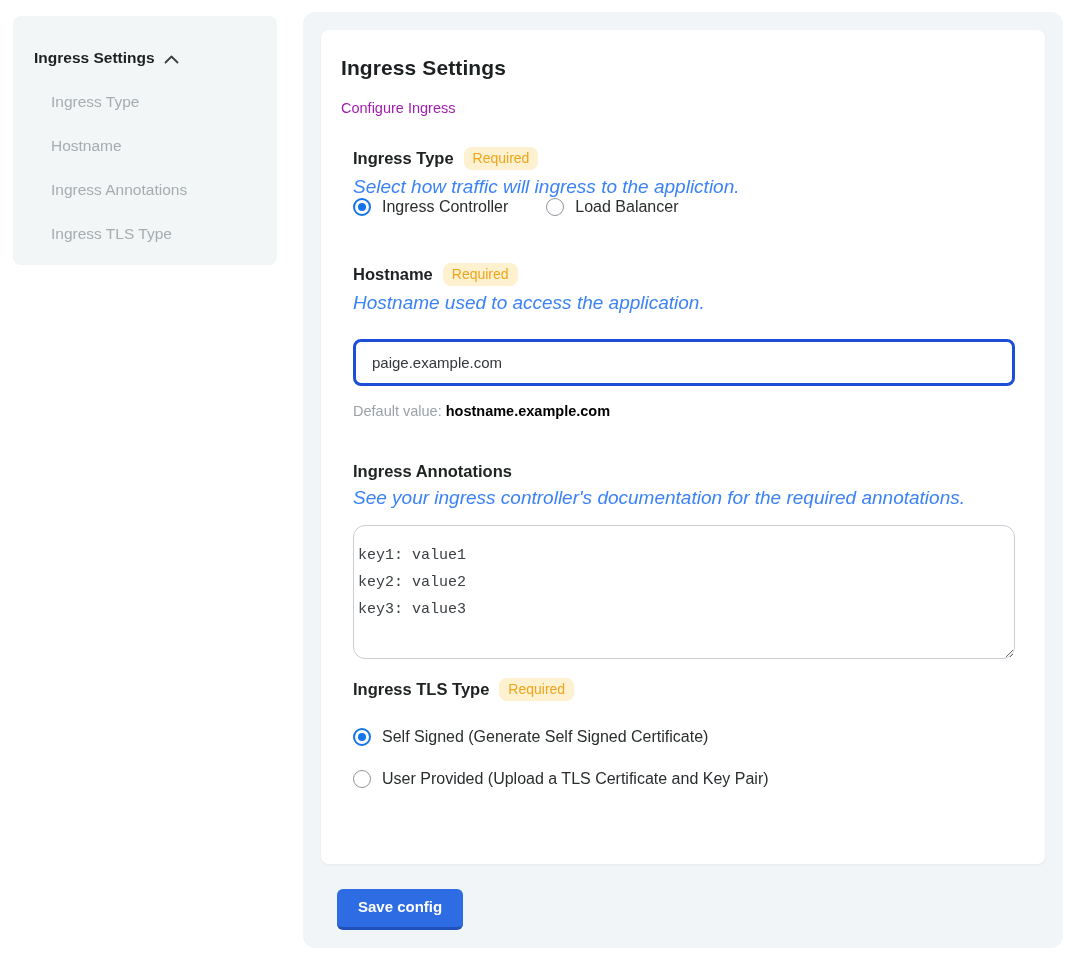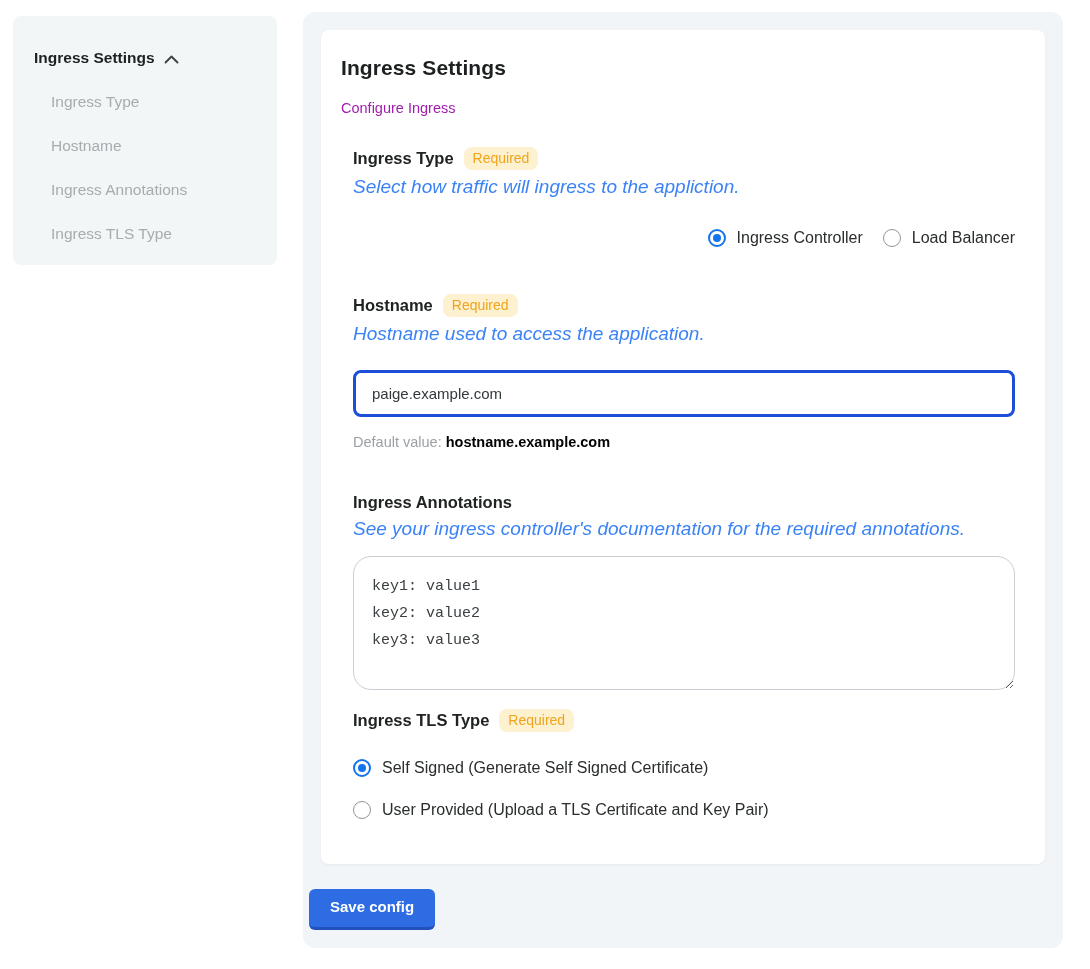--- a/index.html
+++ b/index.html
@@ -82,22 +82,21 @@
   }
 
   
   .section-ingress-type { margin-top: 31px; }
   .section-hostname { margin-top: 47px; }
   .section-annotations { margin-top: 43px; }
   .section-tls { margin-top: 19px; }
 
   
   .radio-row-horizontal {
-    margin-top: 31px;
-    display: flex; align-items: center; gap: 20px; justify-content: flex-end;
+    display: flex; align-items: center; gap: 38px;
   }
   .radio-option {
     display: flex; align-items: center; gap: 11px;
     font-size: 16px; color: #2a2d2e;
     cursor: pointer;
   }
   .radio {
     width: 18px; height: 18px;
     border-radius: 50%;
     border: 1.5px solid #909599;
@@ -135,33 +134,33 @@
     margin-top: 17px;
     font-size: 14.5px; color: #9ba1a6;
   }
   .default-value-line b { color: #000000; font-weight: bold; }
 
   .annotations-textarea {
     display: block;
     margin-top: 16px;
     width: 100%; height: 134px;
     border: 1px solid #c9ced4;
-    border-radius: 18px;
-    padding: 16px 18px;
+    border-radius: 12px;
+    padding: 16px 4px;
     font-family: "Liberation Mono", monospace;
     font-size: 15px; line-height: 27px; color: #3b4043;
     outline: none;
     resize: both;
     background: #fff;
   }
 
   
   .save-button {
     position: absolute;
-    left: 6px; top: 877px;
+    left: 34px; top: 877px;
     height: 41px;
     padding: 0 21px 3px 21px;
     background: #2e6ce3;
     border: none;
     border-bottom: 3px solid #2251bb;
     border-radius: 6px;
     color: #ffffff;
     font-family: "Liberation Sans", sans-serif;
     font-size: 15px; font-weight: bold;
     cursor: pointer;

